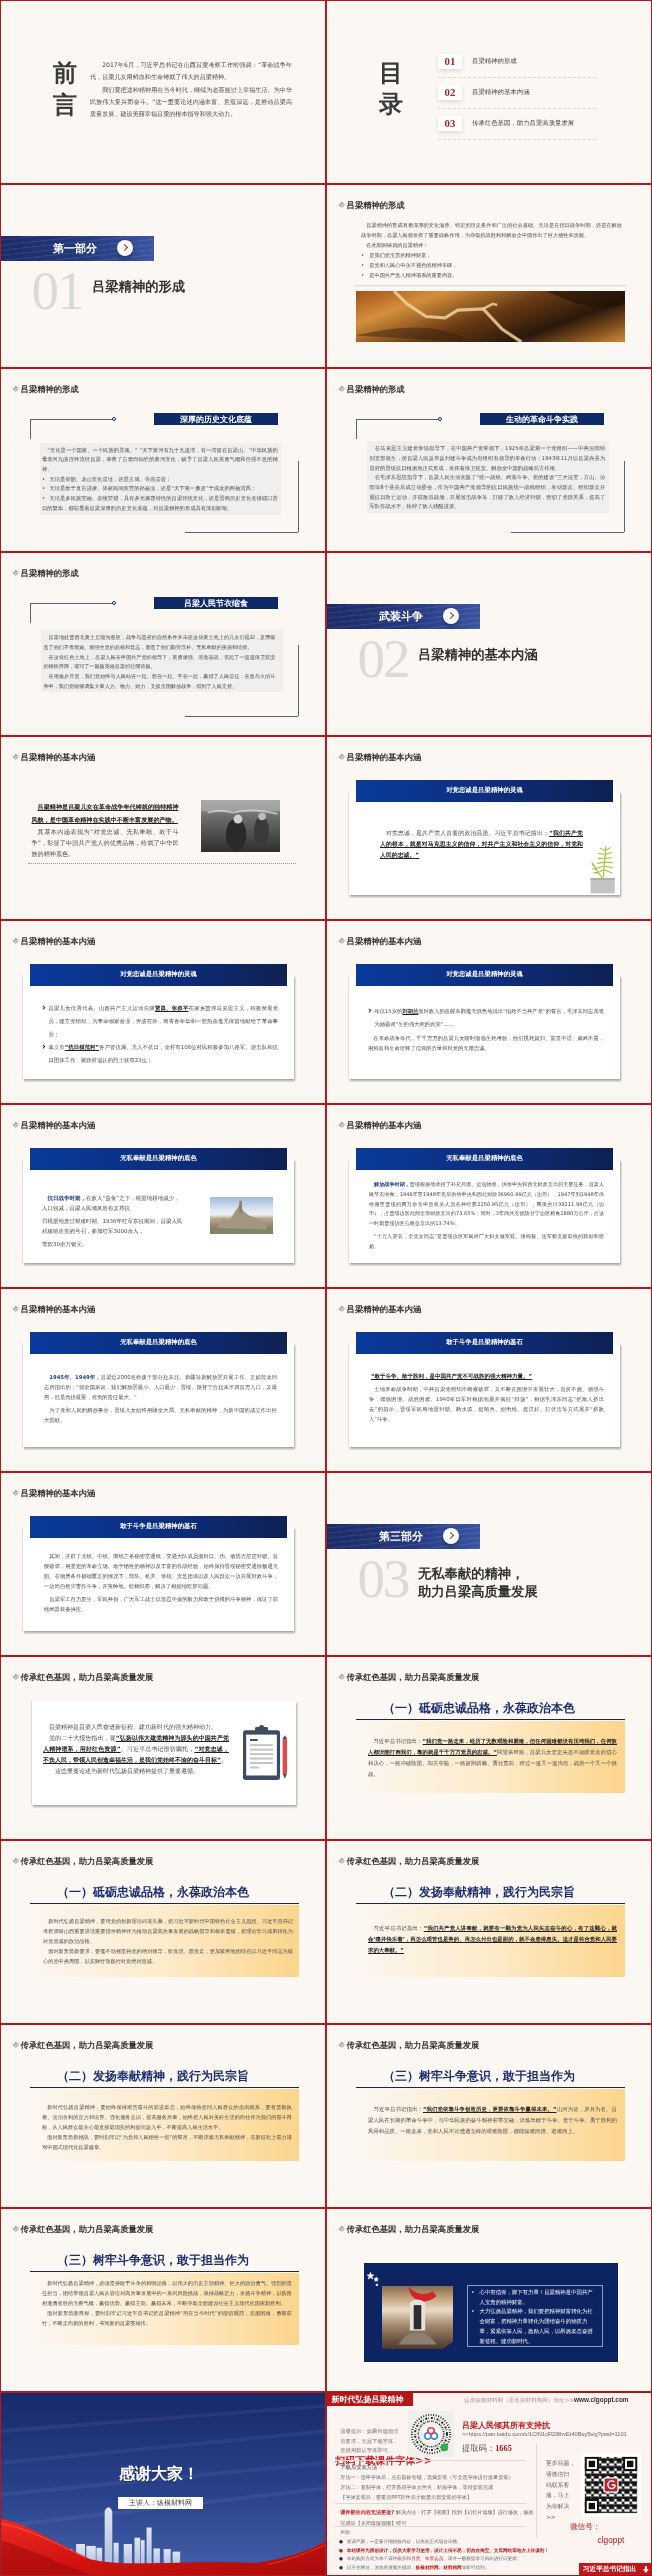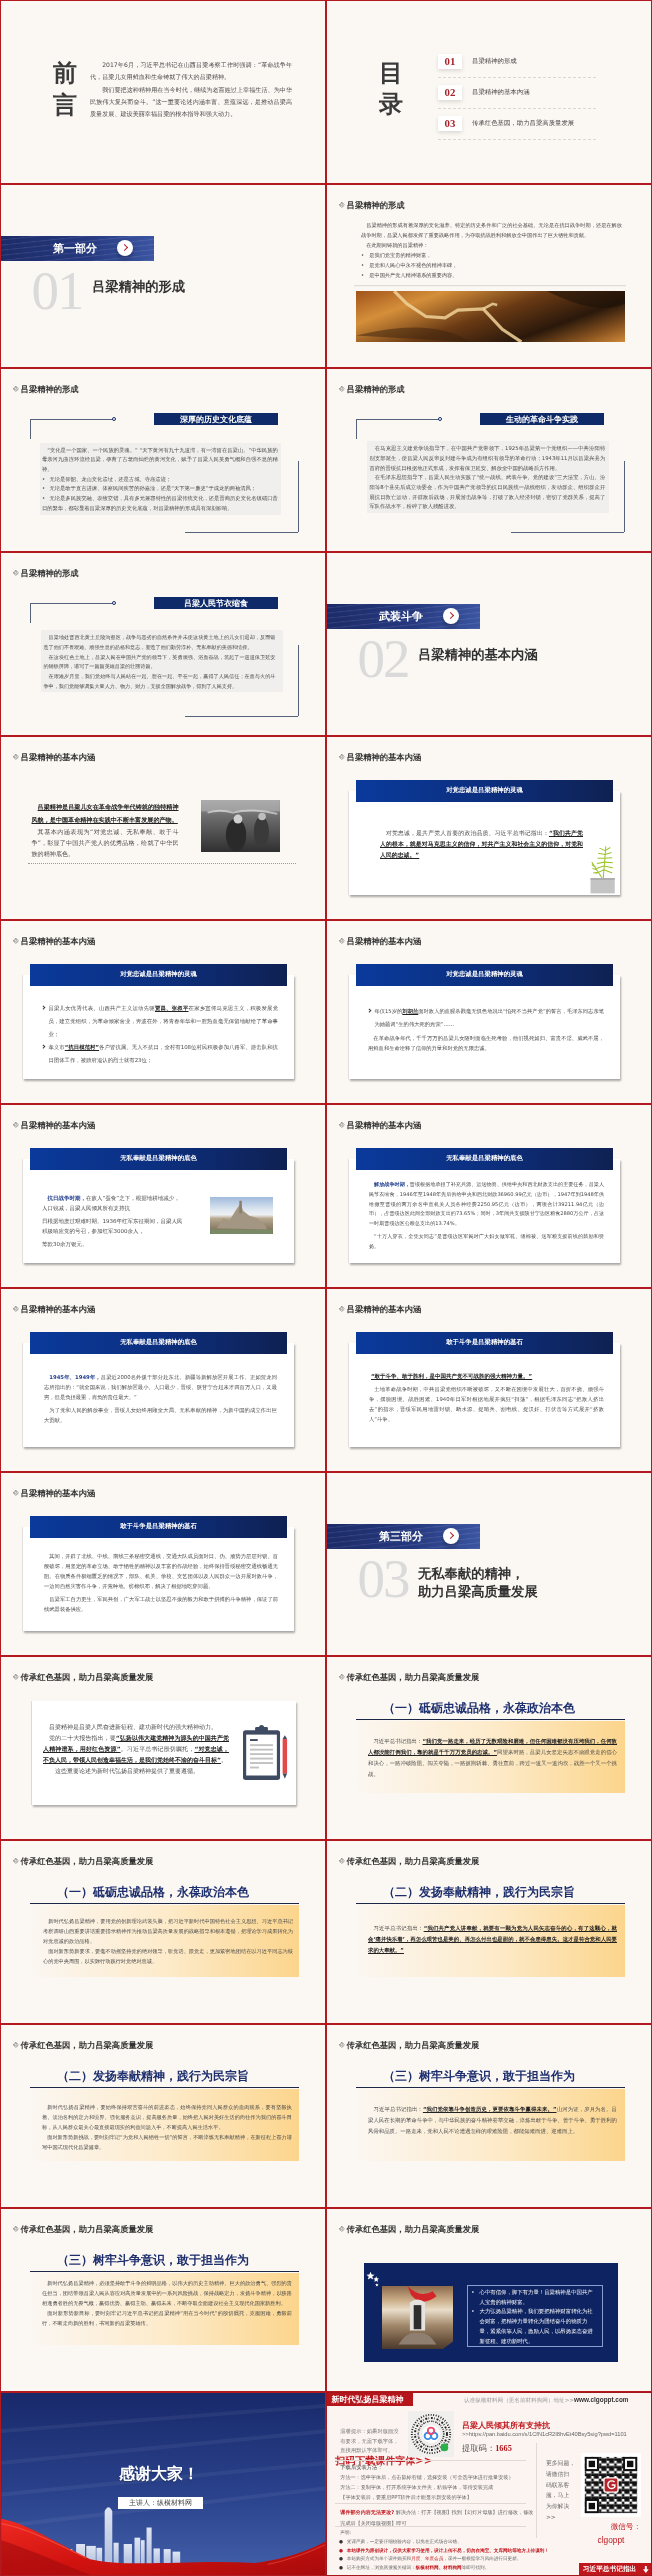--- a/index.html
+++ b/index.html
@@ -582,21 +582,21 @@
           <rect x="69" y="9" width="16" height="16" fill="#fff"></rect>
           <rect x="72" y="12" width="10" height="10" fill="#111"></rect>
         <rect x="6" y="72" width="22" height="22" fill="#111"></rect>
           <rect x="9" y="75" width="16" height="16" fill="#fff"></rect>
           <rect x="12" y="78" width="10" height="10" fill="#111"></rect>
       </g>
       <rect x="35" y="38" width="24" height="24" rx="3" fill="#fff"></rect>
       <rect x="37" y="40" width="20" height="20" rx="2" fill="#b5242a"></rect>
       <path d="M52.5 45.5 A6 6 0 1 0 53 53 L53 50 L48 50" fill="none" stroke="#fff" stroke-width="2.2"></path>
     </svg>
-    <div class="abs" style="left:254px;top:129px;width:60px;text-align:right;color:#c0171d;font-size:7.6px;line-height:9.5px;white-space:nowrap;">微信号：</div>
+    <div class="abs" style="left:243px;top:129px;width:60px;text-align:left;color:#c0171d;font-size:7.6px;line-height:9.5px;white-space:nowrap;">微信号：</div>
     <div class="abs" style="left:254px;top:142px;width:60px;text-align:center;color:#c0171d;font-family:'Liberation Sans',sans-serif;font-size:8.3px;line-height:10.2px;">clgoppt</div>
     <div class="abs" style="left:252px;top:170px;width:73px;height:12px;background:#c0171d;color:#fff;font-weight:bold;font-size:6.7px;line-height:12px;padding-left:3.8px;white-space:nowrap;"><span>习近平总书记指出</span><svg style="position:absolute;right:3.2px;top:2.5px" width="5.7" height="7" viewBox="0 0 9 11">
           <rect x="3" y="0" width="3" height="6" fill="#fff"></rect>
           <polygon points="0,5 9,5 4.5,11" fill="#fff"></polygon>
         </svg></div>
   </section>
 
 </main>
 
 

